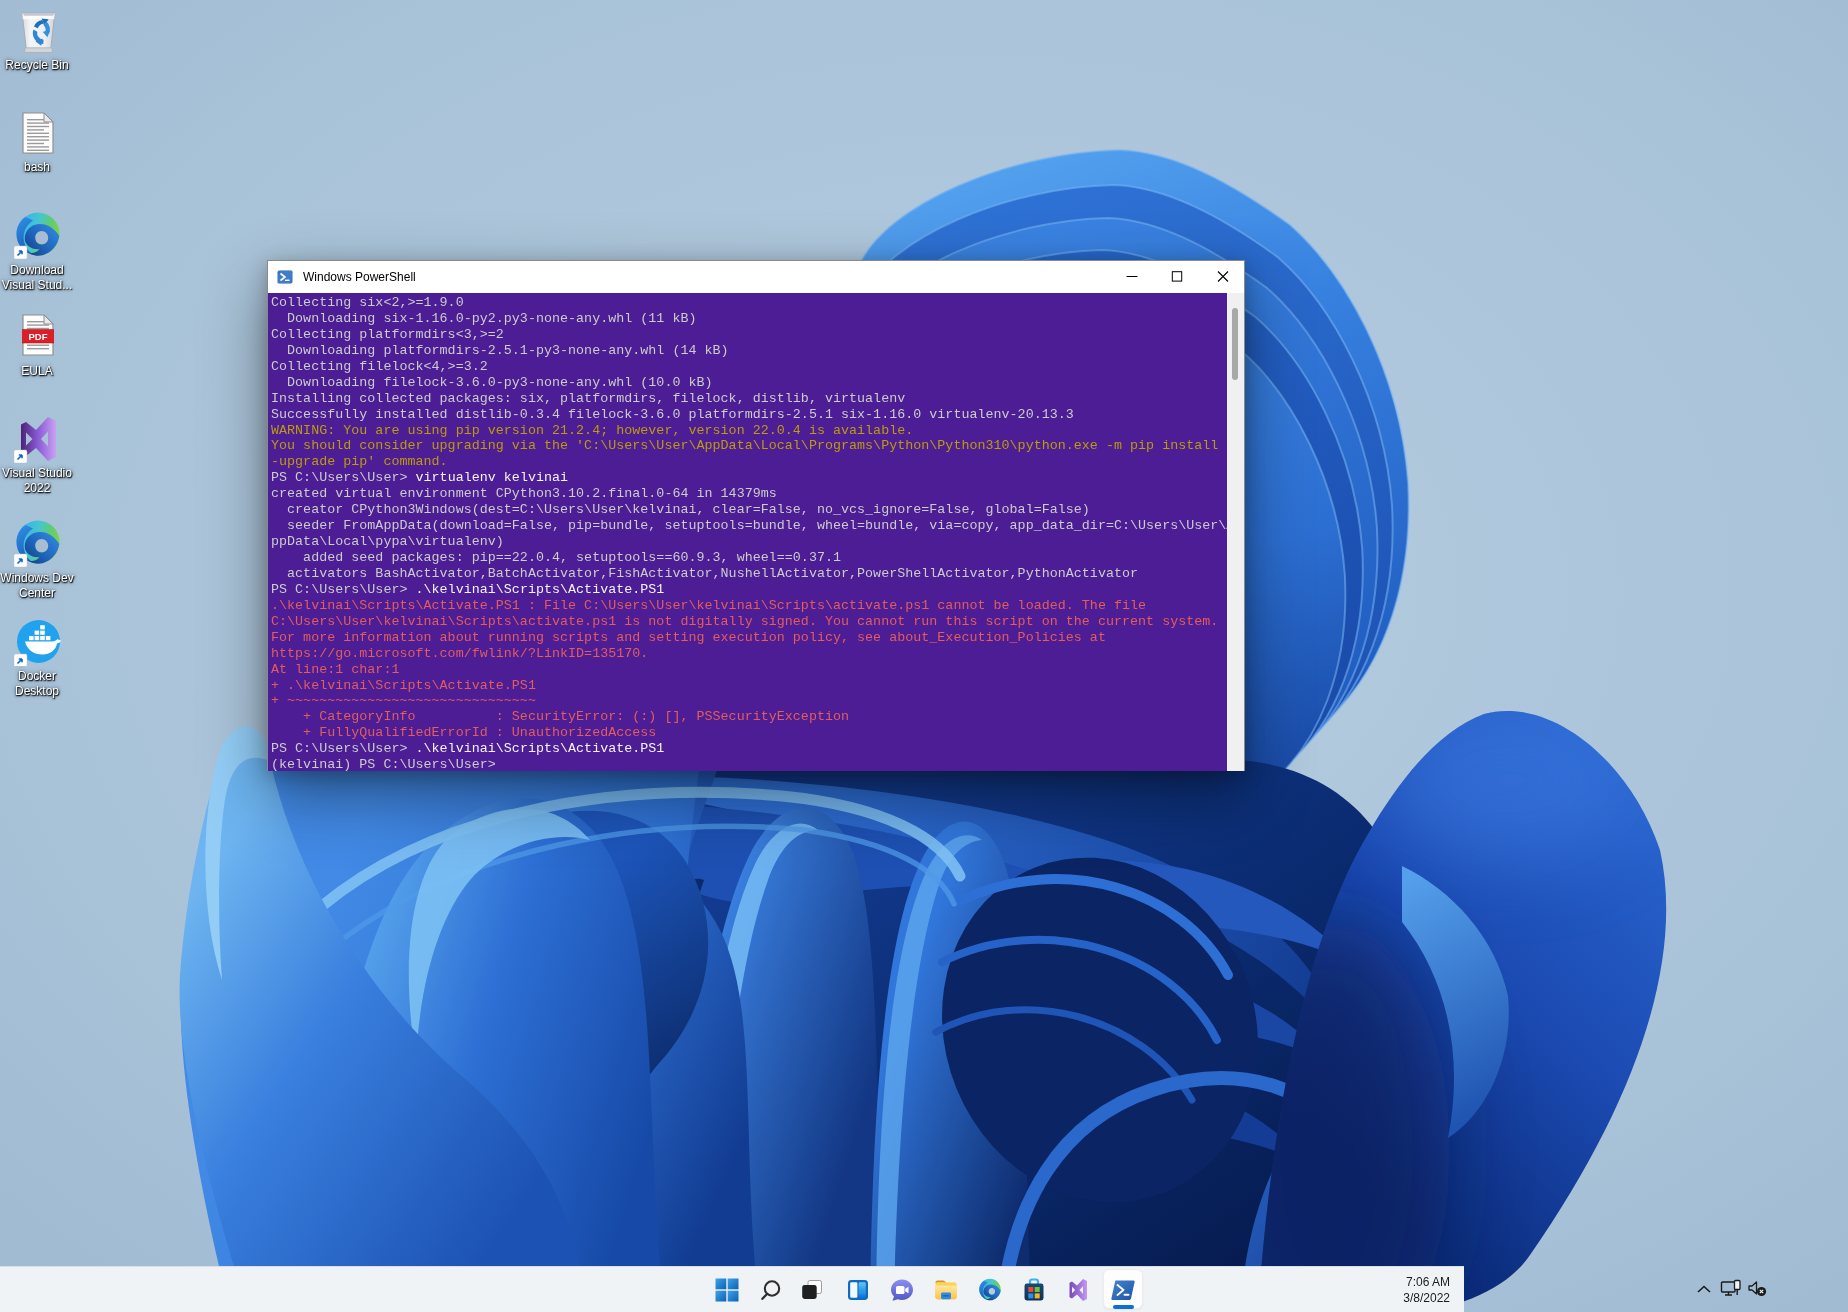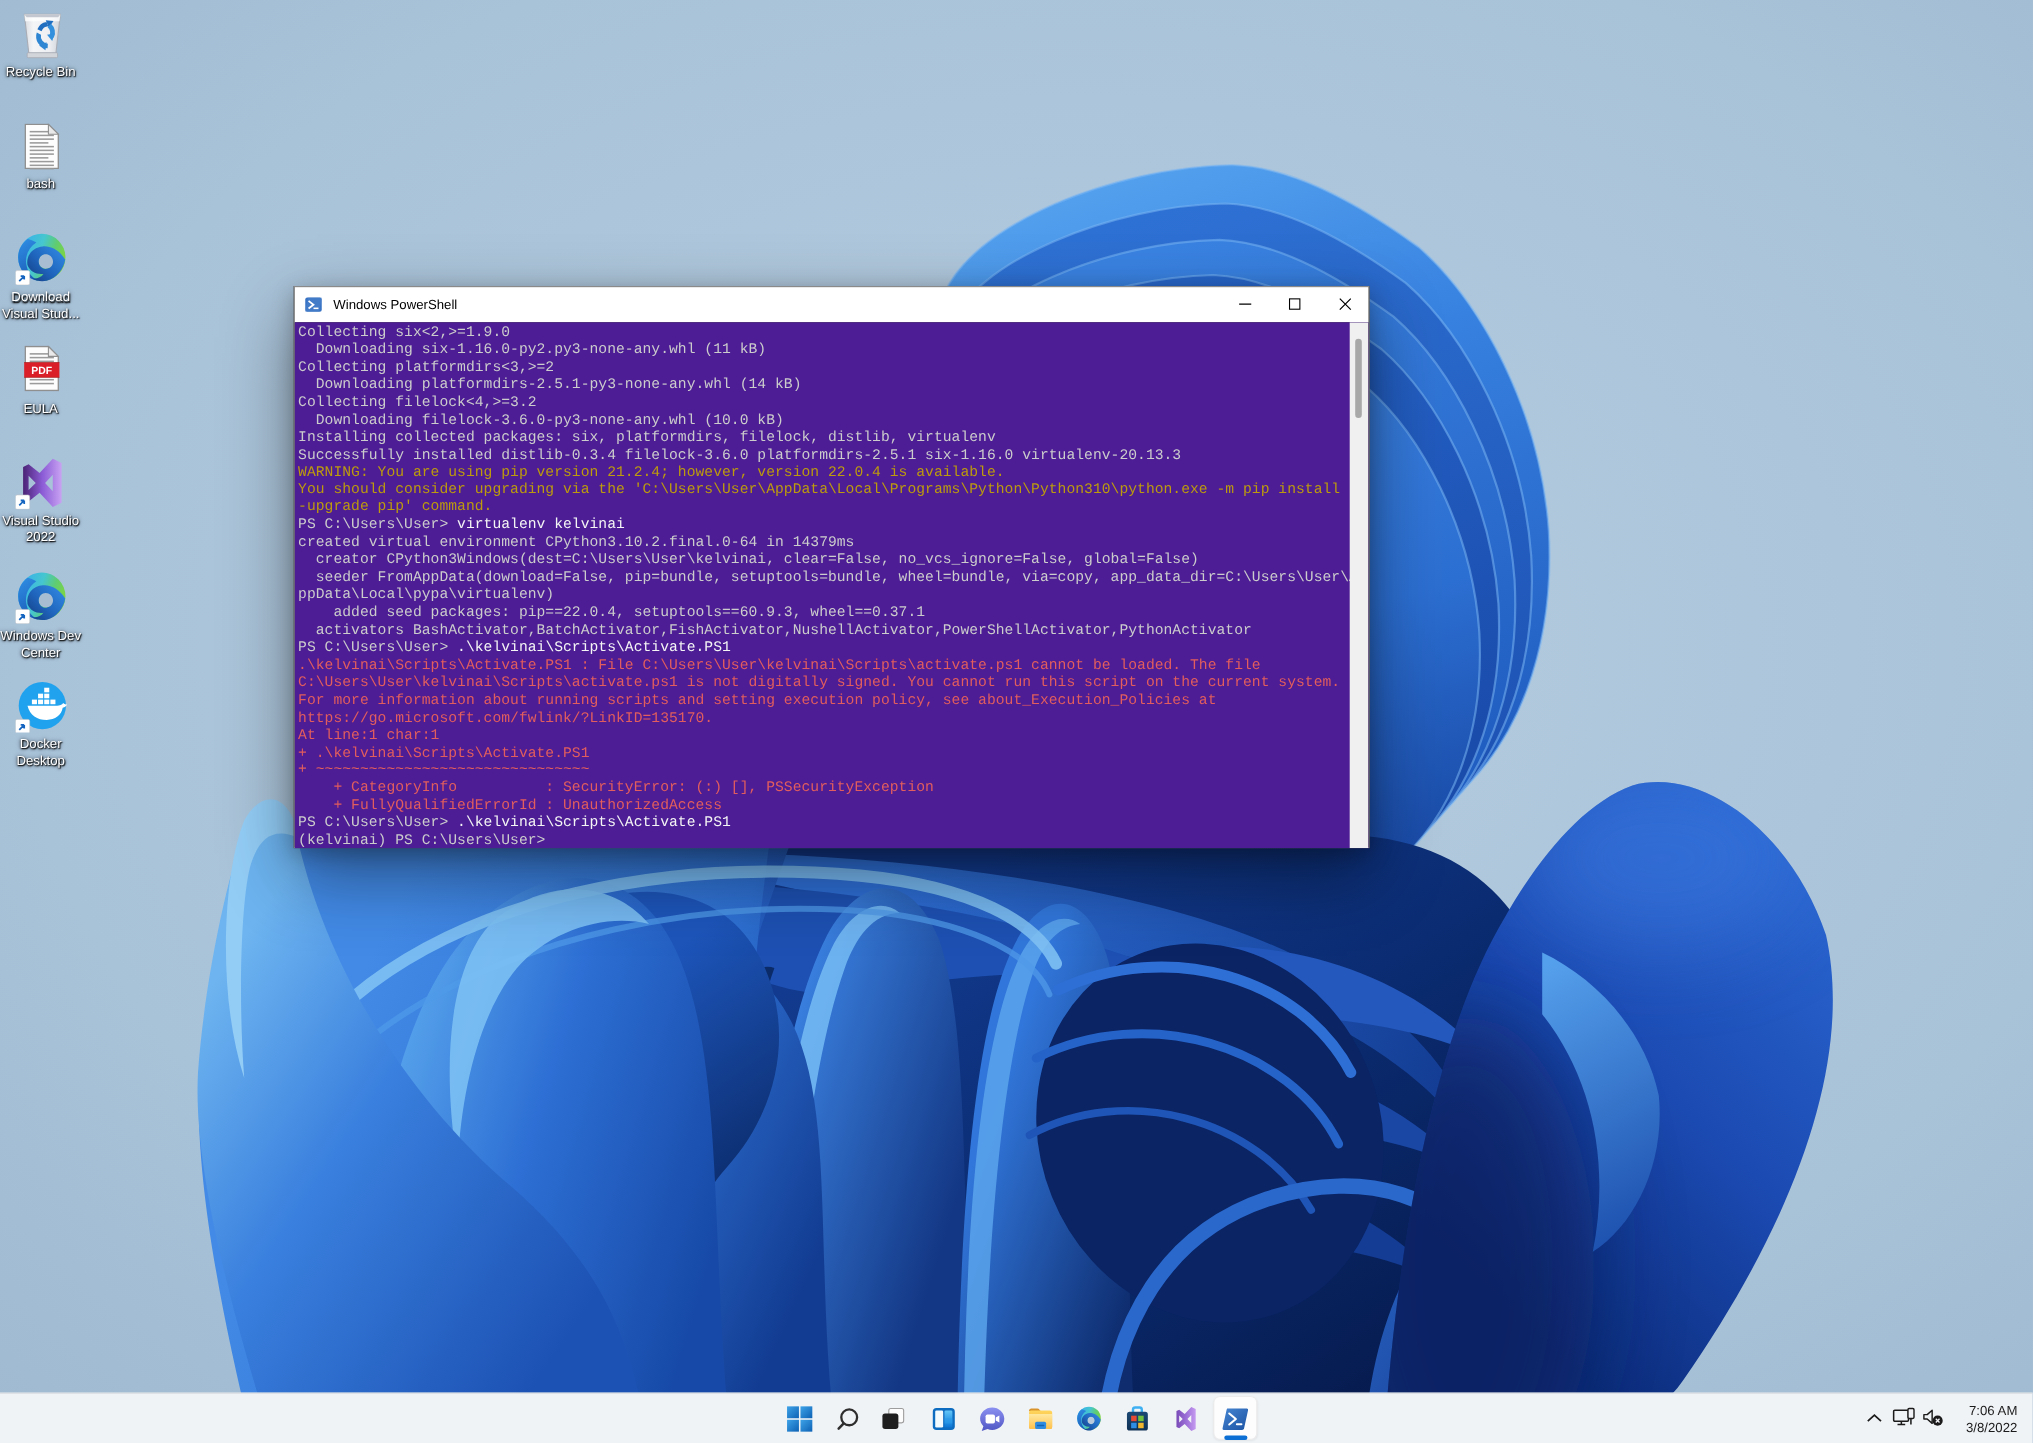--- a/index.html
+++ b/index.html
@@ -352,21 +352,21 @@
     </svg>
   </div>
   <div style="position:absolute;left:0;top:32px;width:976px;height:478px;background:#4c1d95;overflow:hidden;">
     <div style="position:absolute;left:3px;top:2px;font:13.33px 'Liberation Mono',monospace;line-height:15.93px;white-space:pre;letter-spacing:0.03px;"><div style="color:#cccccc">Collecting six&lt;2,&gt;=1.9.0</div><div style="color:#cccccc">  Downloading six-1.16.0-py2.py3-none-any.whl (11 kB)</div><div style="color:#cccccc">Collecting platformdirs&lt;3,&gt;=2</div><div style="color:#cccccc">  Downloading platformdirs-2.5.1-py3-none-any.whl (14 kB)</div><div style="color:#cccccc">Collecting filelock&lt;4,&gt;=3.2</div><div style="color:#cccccc">  Downloading filelock-3.6.0-py3-none-any.whl (10.0 kB)</div><div style="color:#cccccc">Installing collected packages: six, platformdirs, filelock, distlib, virtualenv</div><div style="color:#cccccc">Successfully installed distlib-0.3.4 filelock-3.6.0 platformdirs-2.5.1 six-1.16.0 virtualenv-20.13.3</div><div style="color:#bd9b0d">WARNING: You are using pip version 21.2.4; however, version 22.0.4 is available.</div><div style="color:#bd9b0d">You should consider upgrading via the 'C:\Users\User\AppData\Local\Programs\Python\Python310\python.exe -m pip install -</div><div style="color:#bd9b0d">-upgrade pip' command.</div><div><span style="color:#cccccc">PS C:\Users\User&gt; </span><span style="color:#f5f5f5">virtualenv kelvinai</span></div><div style="color:#cccccc">created virtual environment CPython3.10.2.final.0-64 in 14379ms</div><div style="color:#cccccc">  creator CPython3Windows(dest=C:\Users\User\kelvinai, clear=False, no_vcs_ignore=False, global=False)</div><div style="color:#cccccc">  seeder FromAppData(download=False, pip=bundle, setuptools=bundle, wheel=bundle, via=copy, app_data_dir=C:\Users\User\A</div><div style="color:#cccccc">ppData\Local\pypa\virtualenv)</div><div style="color:#cccccc">    added seed packages: pip==22.0.4, setuptools==60.9.3, wheel==0.37.1</div><div style="color:#cccccc">  activators BashActivator,BatchActivator,FishActivator,NushellActivator,PowerShellActivator,PythonActivator</div><div><span style="color:#cccccc">PS C:\Users\User&gt; </span><span style="color:#f5f5f5">.\kelvinai\Scripts\Activate.PS1</span></div><div style="color:#e25d5d">.\kelvinai\Scripts\Activate.PS1 : File C:\Users\User\kelvinai\Scripts\activate.ps1 cannot be loaded. The file</div><div style="color:#e25d5d">C:\Users\User\kelvinai\Scripts\activate.ps1 is not digitally signed. You cannot run this script on the current system.</div><div style="color:#e25d5d">For more information about running scripts and setting execution policy, see about_Execution_Policies at</div><div style="color:#e25d5d">https://go.microsoft.com/fwlink/?LinkID=135170.</div><div style="color:#e25d5d">At line:1 char:1</div><div style="color:#e25d5d">+ .\kelvinai\Scripts\Activate.PS1</div><div style="color:#e25d5d">+ ~~~~~~~~~~~~~~~~~~~~~~~~~~~~~~~</div><div style="color:#e25d5d">    + CategoryInfo          : SecurityError: (:) [], PSSecurityException</div><div style="color:#e25d5d">    + FullyQualifiedErrorId : UnauthorizedAccess</div><div><span style="color:#cccccc">PS C:\Users\User&gt; </span><span style="color:#f5f5f5">.\kelvinai\Scripts\Activate.PS1</span></div><div style="color:#cccccc">(kelvinai) PS C:\Users\User&gt;</div></div>
     <div style="position:absolute;right:0;top:0;width:17px;height:478px;background:#f0f0f0;">
       <div style="position:absolute;left:5px;top:15px;width:6px;height:72px;background:#a8a8a8;border-radius:3px;"></div>
     </div>
   </div>
 </div>
 
-<div style="position:absolute;left:0;top:1266px;width:1848px;height:46px;background:#f0f3f6;border-top:1px solid rgba(210,216,222,0.8);box-sizing:border-box;">
+<div style="position:absolute;left:0;top:1266px;width:1464px;height:46px;background:#f0f3f6;border-top:1px solid rgba(210,216,222,0.8);box-sizing:border-box;">
   <svg style="position:absolute;left:715px;top:11px" width="24" height="24" viewBox="0 0 24 24">
       <defs>
         <linearGradient id="stg" x1="0" y1="0" x2="1" y2="1">
 <stop offset="0" stop-color="#3ea3e8"></stop>
           <stop offset="1" stop-color="#0d61b4"></stop>
         </linearGradient>
       </defs>
 <rect x="0.5" y="0.5" width="10.8" height="10.8" fill="url(#stg)"></rect>
 <rect x="12.7" y="0.5" width="10.8" height="10.8" fill="url(#stg)"></rect>
 <rect x="0.5" y="12.7" width="10.8" height="10.8" fill="url(#stg)"></rect>

